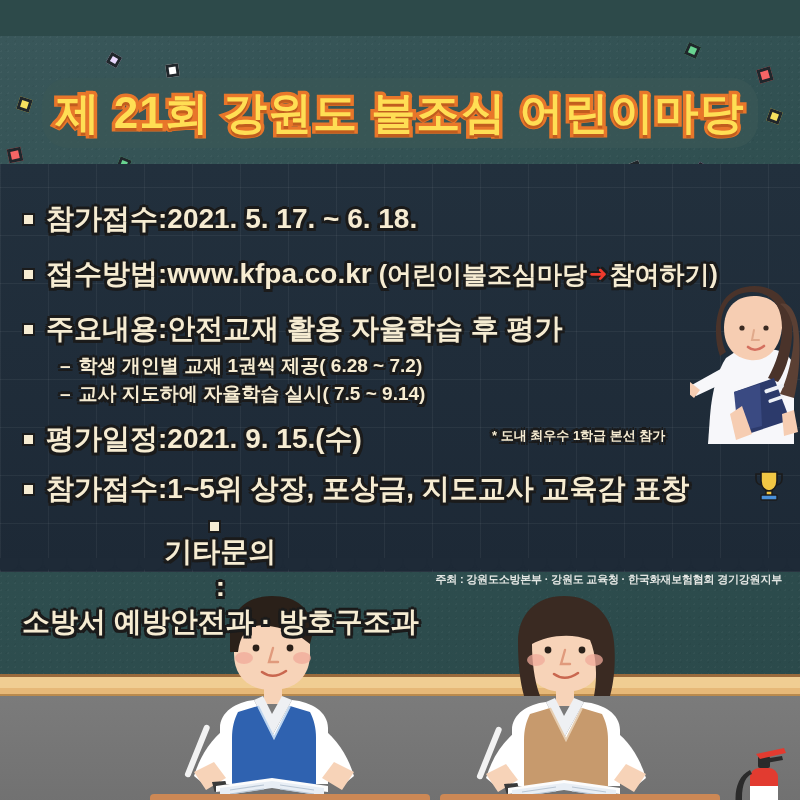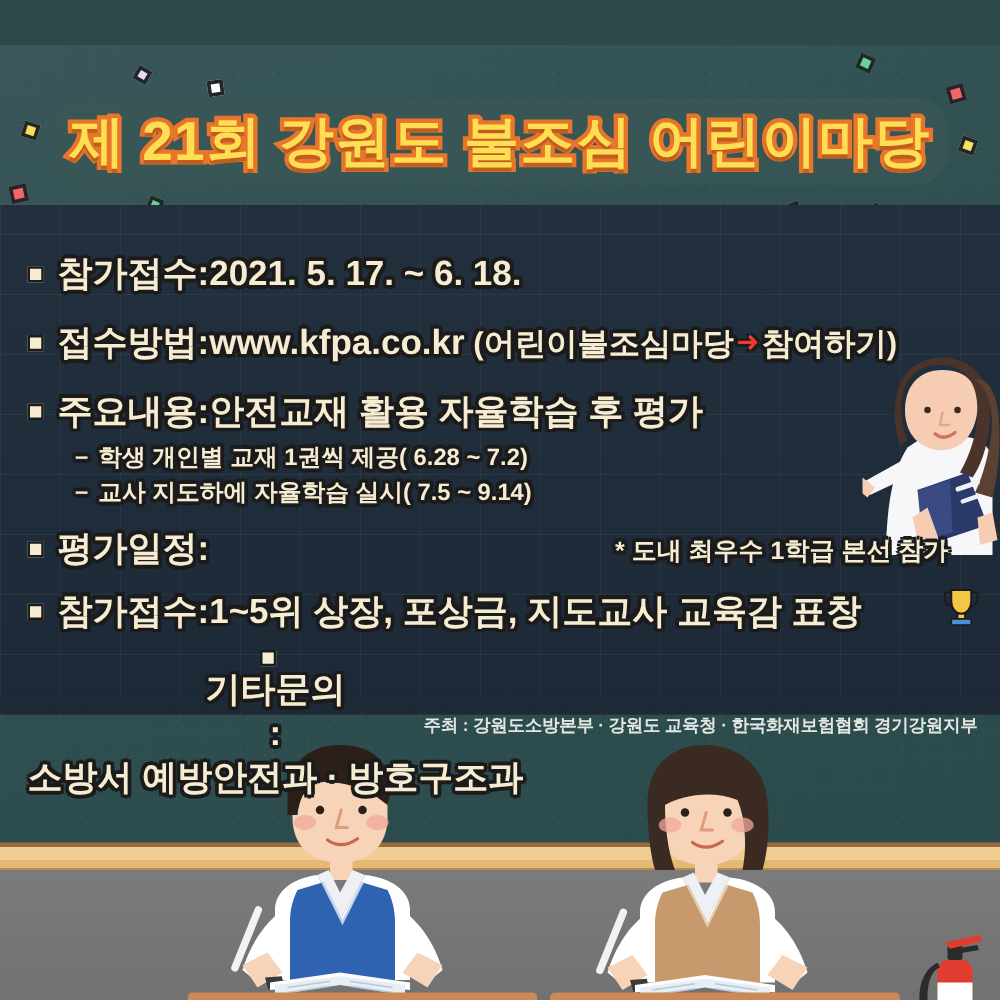--- a/index.html
+++ b/index.html
@@ -69,26 +69,26 @@
   .sq {
     display:inline-block; width:13px; height:13px; background:#f6ecd2;
     margin-right:11px; border:2px solid #1b1b1b; flex:none;
     text-shadow:none;
   }
   .dash { margin-right:8px; }
   .main-l  { font-size:28px; }
   .sub-l   { font-size:19px; }
   .url-l   { font-size:28px; }
   .paren   { font-size:25px; }
-  .note    { font-size:20px; }
+  .note    { font-size:13px; }
   .arrow-r { color:#ef3b2d; font-size:22px; padding:0 2px;
              text-shadow:-2px -2px 0 #1b1b1b,2px -2px 0 #1b1b1b,-2px 2px 0 #1b1b1b,2px 2px 0 #1b1b1b; }
 
   .host {
-    position:absolute; right:18px; top:536px; font-size:14px; font-weight:bold;
+    position:absolute; right:18px; top:536px; font-size:11px; font-weight:bold;
     color:#e3e6e3; white-space:nowrap; letter-spacing:-.2px;
   }
 
   
   .desk { position:absolute; }
   .fe-label { position:absolute; color:#fff; font-size:11px; font-weight:bold;
               text-align:center; letter-spacing:1px; }
 </style>
 </head>
 <body>
@@ -276,20 +276,21 @@
 
   <div class="line sub-l" style="left:60px; top:345px;">
     <span class="dash">–</span>
     <span>교사 지도하에 자율학습 실시( 7.5 ~ 9.14)</span>
   </div>
 
   <div class="line main-l" style="left:22px; top:384px;">
     <span class="sq"></span>
     <span>평가일정</span>
     <span> : </span>
+    <span>2021. 9. 15.(수)</span>
   </div>
   <div class="line note" style="left:492px; top:391px;">
     <span>* 도내 최우수 1학급 본선 참가</span>
   </div>
 
   <div class="line main-l" style="left:22px; top:434px;">
     <span class="sq"></span>
     <span>참가접수</span>
     <span> : </span>
     <span>1~5위 상장, 포상금, 지도교사 교육감 표창</span>

